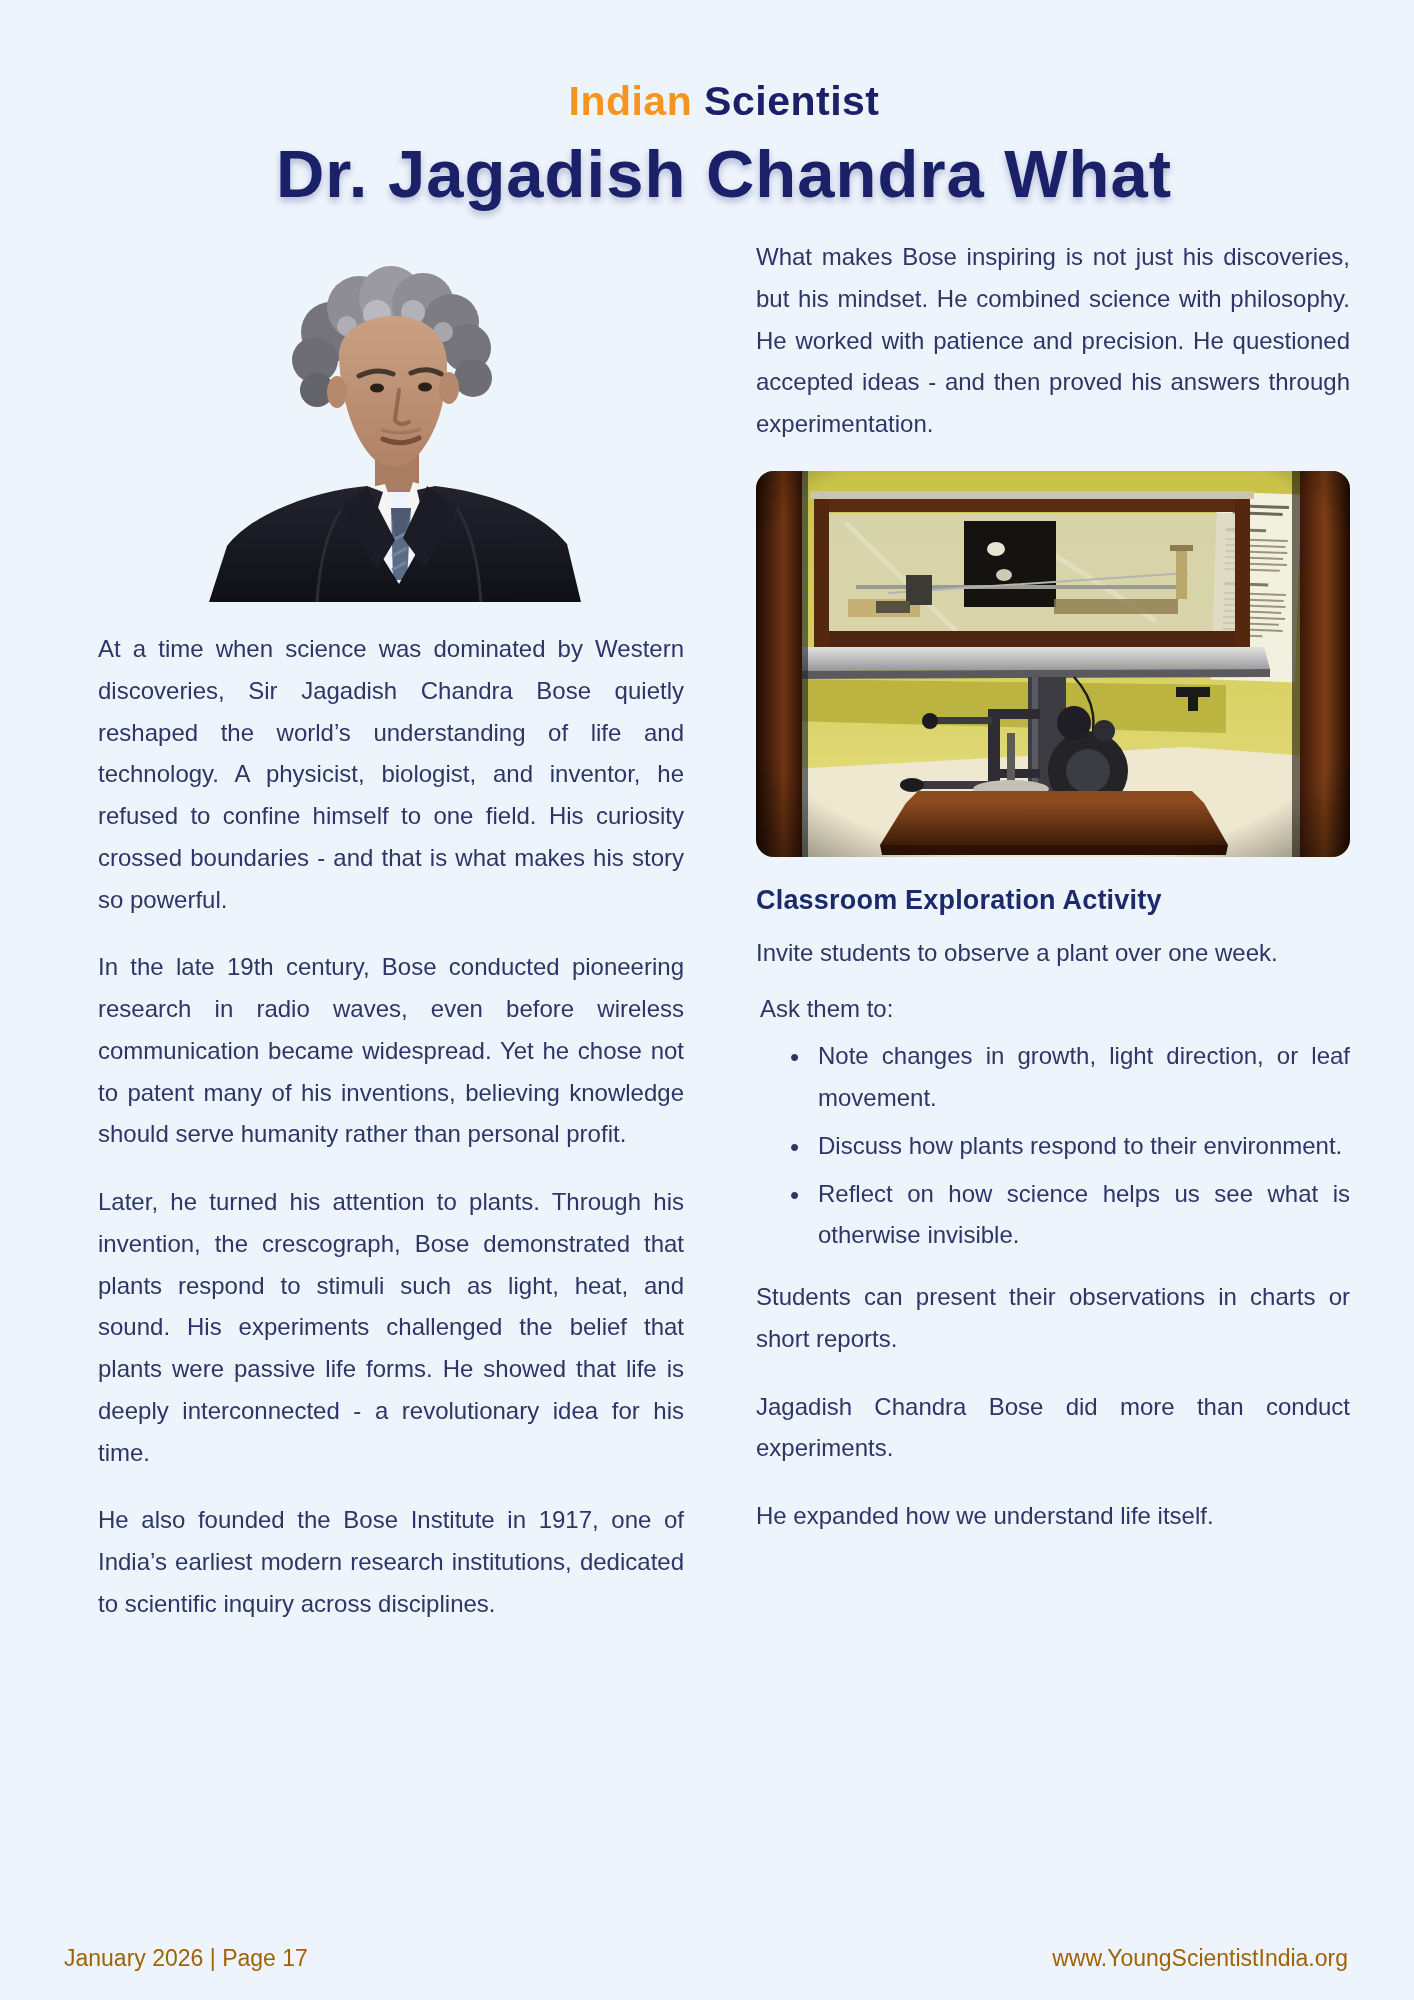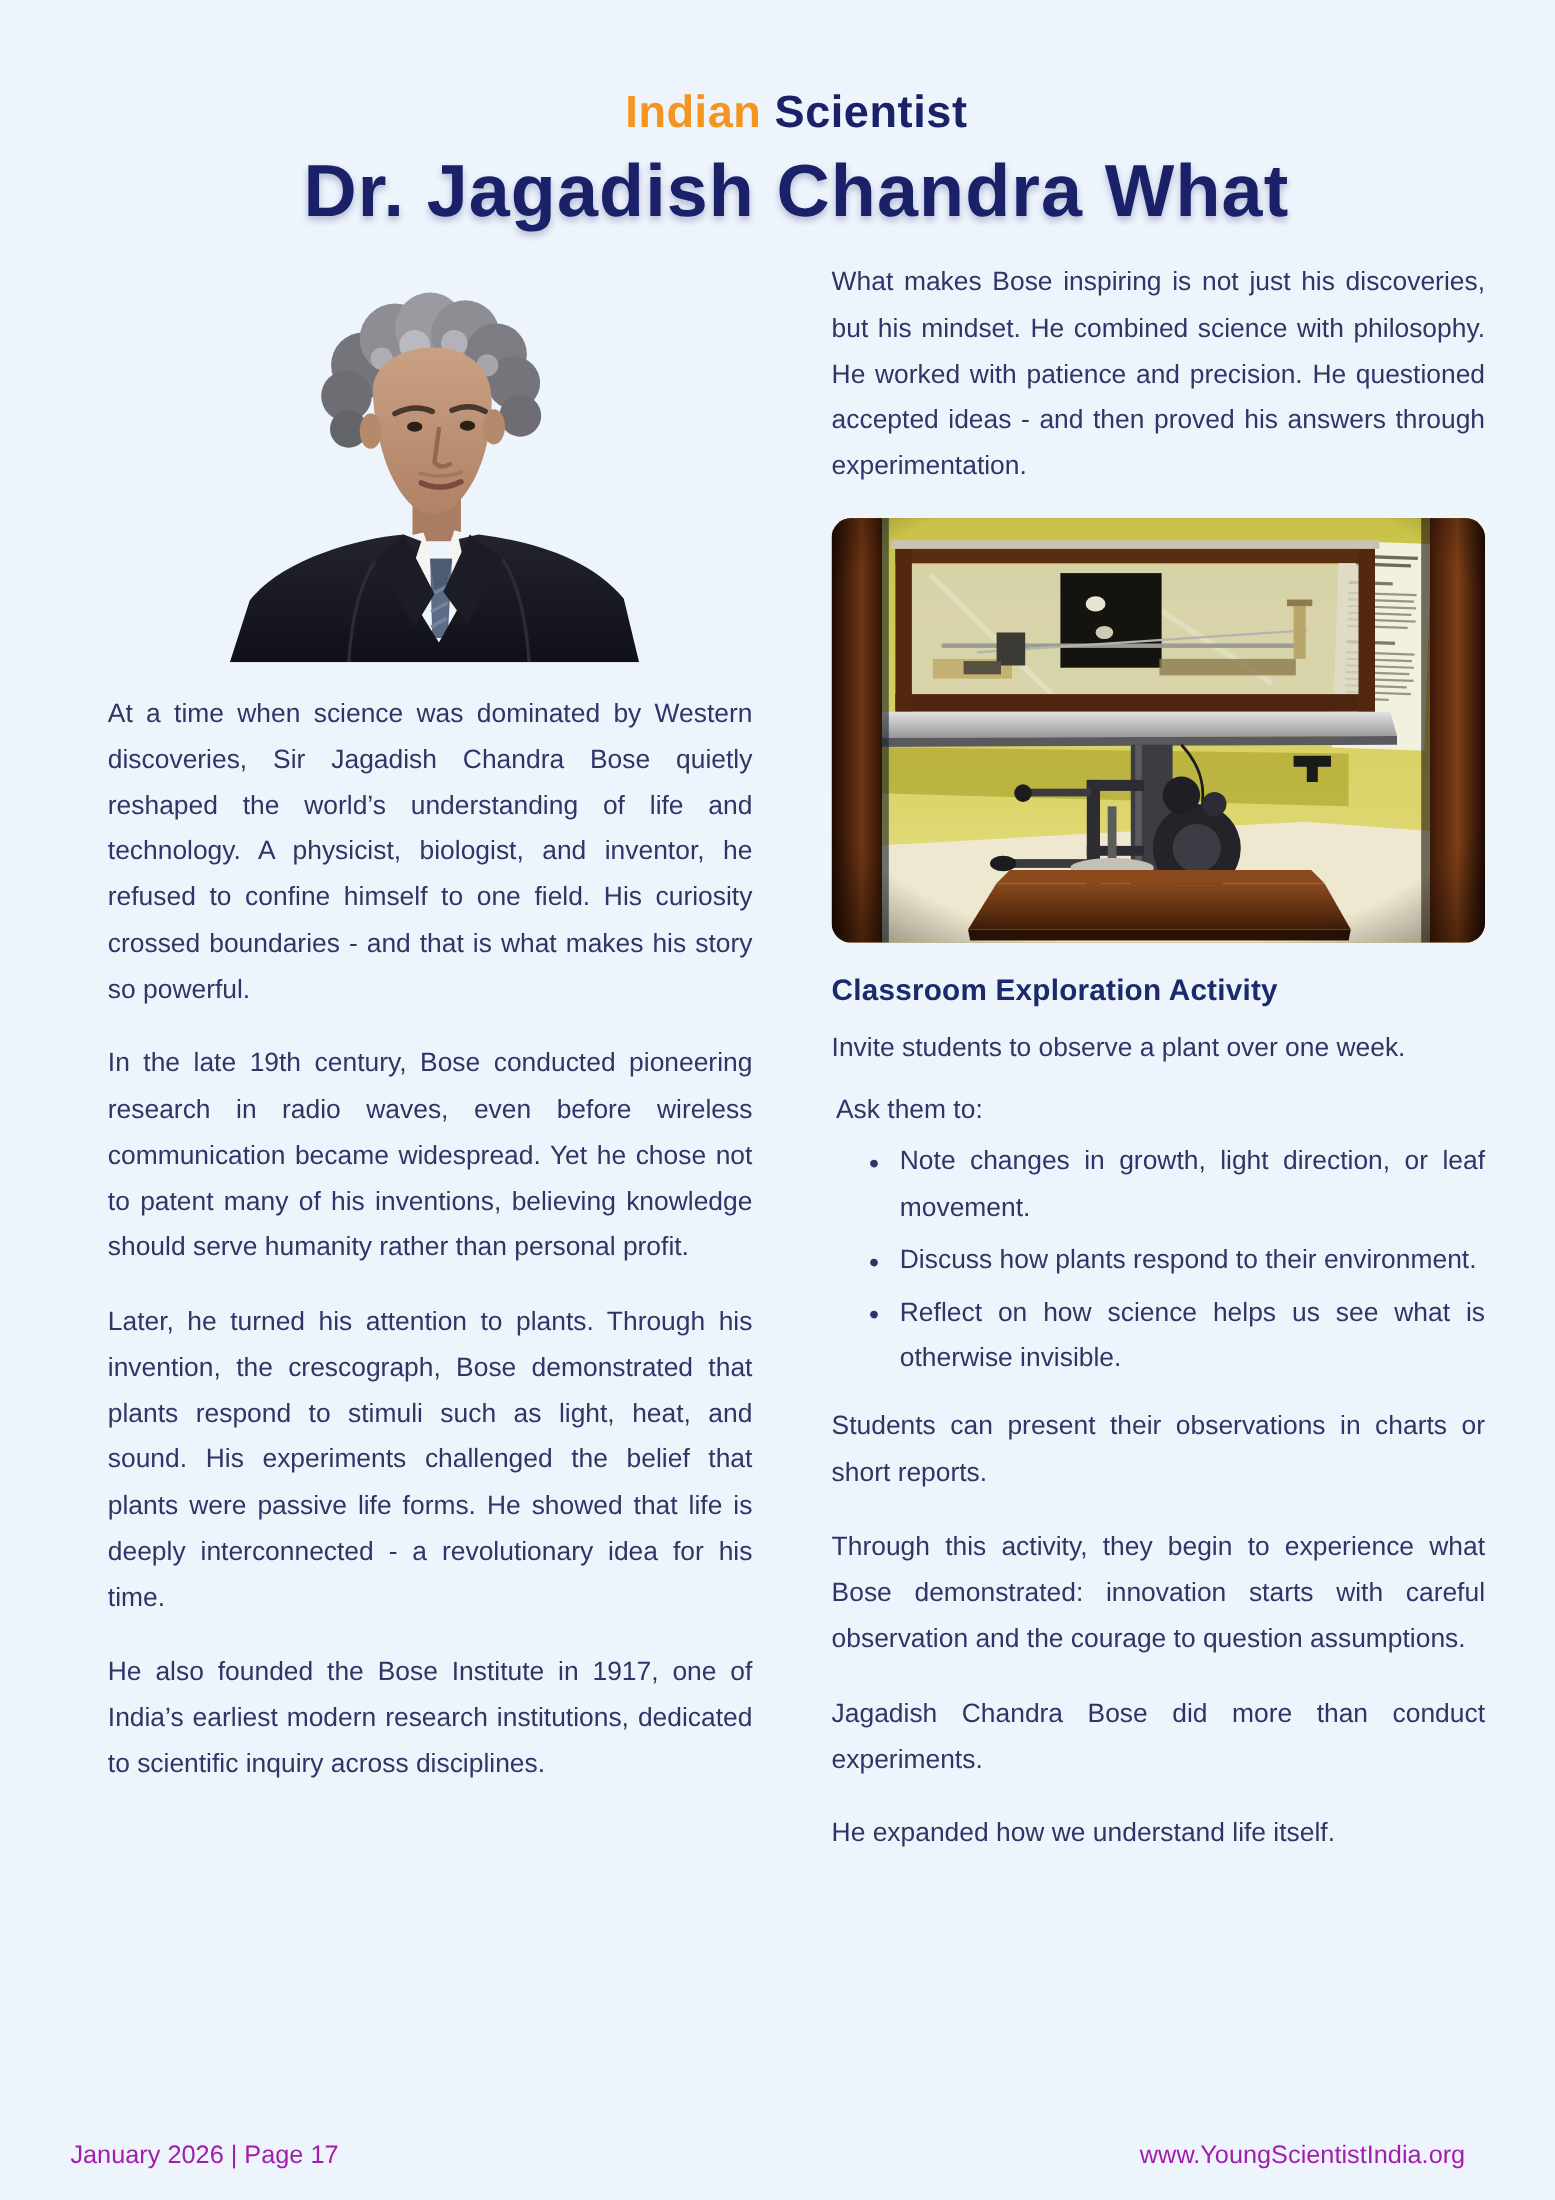--- a/index.html
+++ b/index.html
@@ -82,23 +82,23 @@
     padding-left:62px;
     margin-top:6px;
   }
   ul.activity-list li::before {
     content:"\2022";
     position:absolute; left:34px; top:0;
     font-size:26px; color:#2d3666;
   }
   .footer {
     position:absolute;
-    left:64px; right:82px; bottom:28px;
+    left:64px; right:66px; bottom:28px;
     display:flex; justify-content:space-between;
-    font-size:23px; color:#a21caf;text-align:right;
+    font-size:23px; color:#a16207;text-align:right;
   }
 </style>
 </head>
 <body>
 
 <div class="page">
 
   <div class="masthead">
     <div class="kicker">
       <span class="orange">Indian</span>
@@ -300,21 +300,20 @@
 
       <p class="ask-line">Ask them to:</p>
 
       <ul class="activity-list">
         <li>Note changes in growth, light direction, or leaf movement.</li>
         <li>Discuss how plants respond to their environment.</li>
         <li>Reflect on how science helps us see what is otherwise invisible.</li>
       </ul>
 
       <p class="body-p" style="margin-top:20px;">Students can present their observations in charts or short reports.</p>
-      <p class="body-p">Through this activity, they begin to experience what Bose demonstrated: innovation starts with careful observation and the courage to question assumptions.</p>
       <p class="body-p">Jagadish Chandra Bose did more than conduct experiments.</p>
       <p class="body-p">He expanded how we understand life itself.</p>
     </div>
   </div>
 
   <div class="footer">
     <span>January 2026 | Page 17</span>
     <span>www.YoungScientistIndia.org</span>
   </div>
 

